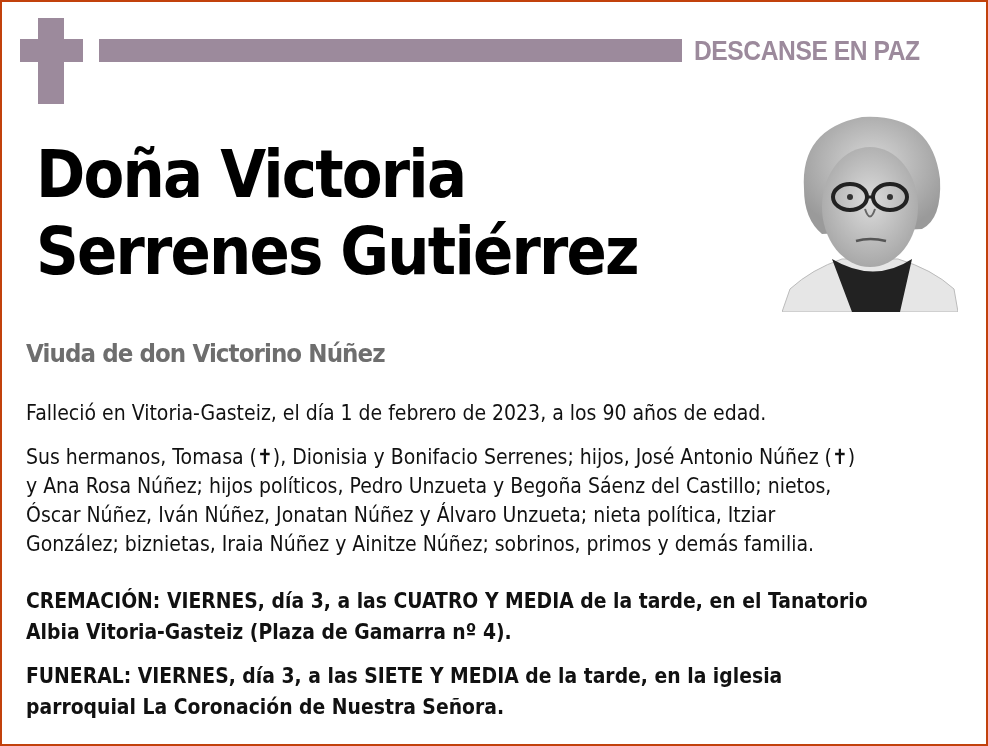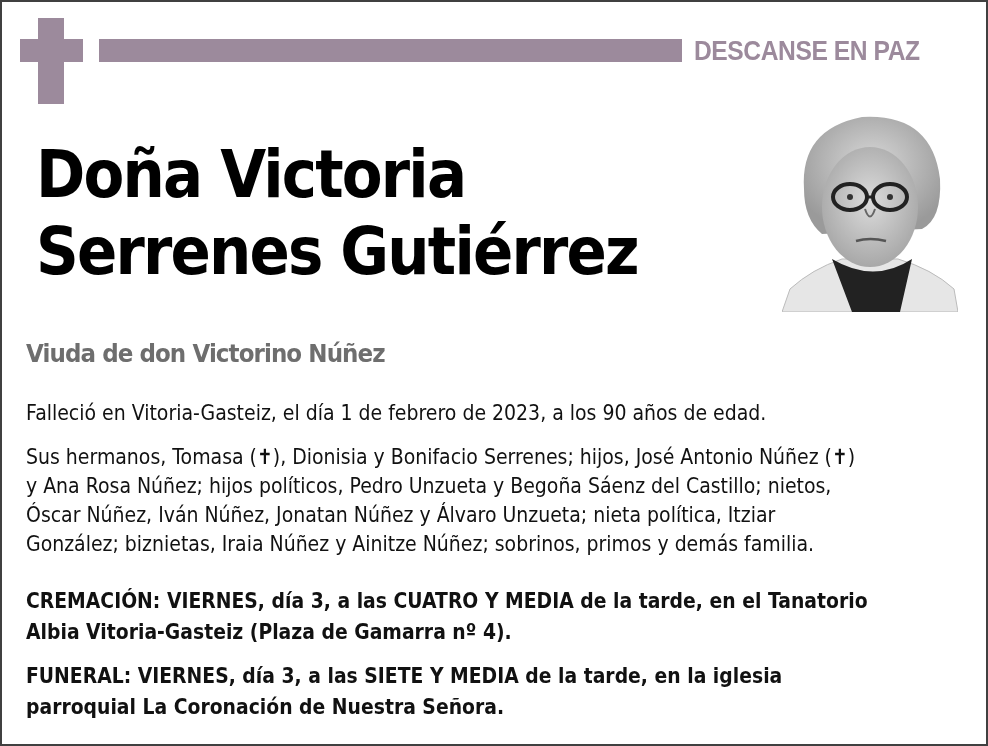--- a/index.html
+++ b/index.html
@@ -1,19 +1,19 @@
 <!DOCTYPE html>
 <html><head>
 <meta charset="utf-8">
 <style>
   html, body { margin: 0; padding: 0; background: #ffffff; }
   body { width: 988px; height: 746px; position: relative; overflow: hidden; }
   .frame {
     position: absolute; left: 0; top: 0; width: 984px; height: 742px;
-    border: 2px solid #404040; background: #fff;
+    border: 2px solid #c2410c; background: #fff;
   }
   .cross-v { position: absolute; left: 36px; top: 16px; width: 26px; height: 86px; background: #9c8a9c; }
   .cross-h { position: absolute; left: 18px; top: 37px; width: 63px; height: 23px; background: #9c8a9c; }
   .bar { position: absolute; left: 97px; top: 37px; width: 583px; height: 23px; background: #9c8a9c; }
   .rip {
     position: absolute; left: 692px; top: 32px; font-family: "Liberation Sans Narrow", "Liberation Sans", sans-serif;
     font-weight: bold; font-size: 28px; color: #9c8a9c; letter-spacing: -0.5px; line-height: 34px;
     transform: scaleX(0.88); transform-origin: left top; white-space: nowrap;
   }
   .name {

